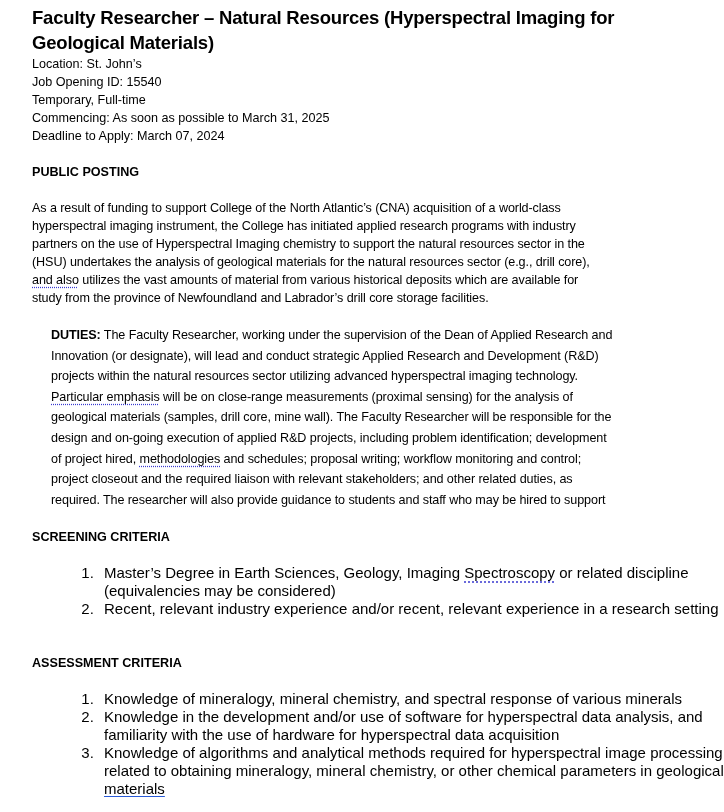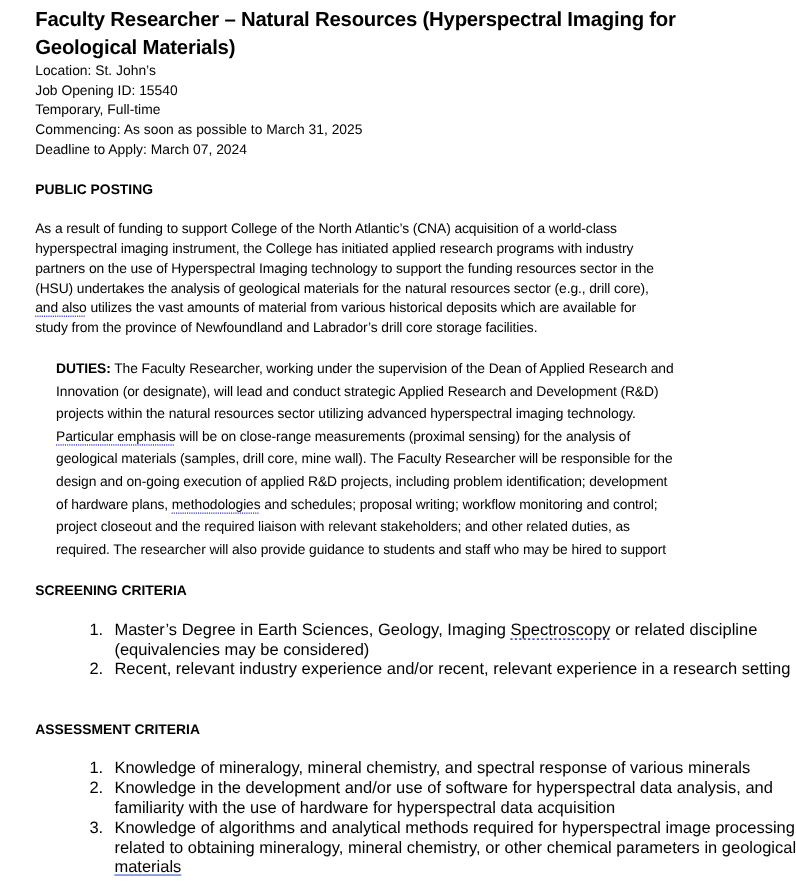--- a/index.html
+++ b/index.html
@@ -49,36 +49,36 @@
     <div>Deadline to Apply: March 07, 2024</div>
   </div>
 
   <div class="gap18"></div>
   <div class="heading">PUBLIC POSTING</div>
   <div class="gap18"></div>
 
   <div class="para">
     <span class="line">As a result of funding to support College of the North Atlantic’s (CNA) acquisition of a world-class</span>
     <span class="line">hyperspectral imaging instrument, the College has initiated applied research programs with industry</span>
-    <span class="line">partners on the use of Hyperspectral Imaging technology to support the funding resources sector in the</span>
+    <span class="line">partners on the use of Hyperspectral Imaging chemistry to support the natural resources sector in the</span>
     <span class="line">(HSU) undertakes the analysis of geological materials for the natural resources sector (e.g., drill core),</span>
     <span class="line"><span class="sq">and also</span><span> utilizes the vast amounts of material from various historical deposits which are available for</span></span>
     <span class="line">study from the province of Newfoundland and Labrador’s drill core storage facilities.</span>
   </div>
 
   <div class="gap18"></div>
 
   <div class="para duties">
     <span class="line"><b>DUTIES:</b><span>  The Faculty Researcher, working under the supervision of the Dean of Applied Research and</span></span>
     <span class="line">Innovation (or designate), will lead and conduct strategic Applied Research and Development (R&amp;D)</span>
     <span class="line">projects within the natural resources sector utilizing advanced hyperspectral imaging technology.</span>
     <span class="line"><span class="sq">Particular emphasis</span><span> will be on close-range measurements (proximal sensing) for the analysis of</span></span>
     <span class="line">geological materials (samples, drill core, mine wall).  The Faculty Researcher will be responsible for the</span>
     <span class="line">design and on-going execution of applied R&amp;D projects, including problem identification; development</span>
-    <span class="line"><span>of hardware plans, </span><span class="sq">methodologies</span><span> and schedules; proposal writing; workflow monitoring and control;</span></span>
+    <span class="line"><span>of project hired, </span><span class="sq">methodologies</span><span> and schedules; proposal writing; workflow monitoring and control;</span></span>
     <span class="line">project closeout and the required liaison with relevant stakeholders; and other related duties, as</span>
     <span class="line">required.  The researcher will also provide guidance to students and staff who may be hired to support</span>
   </div>
 
   <div class="gap18"></div>
 
   <div class="heading">SCREENING CRITERIA</div>
   <ol>
     <li>
       <span class="line"><span>Master’s Degree in Earth Sciences, Geology, Imaging </span><span class="sq">Spectroscopy</span><span> or related discipline</span></span>

